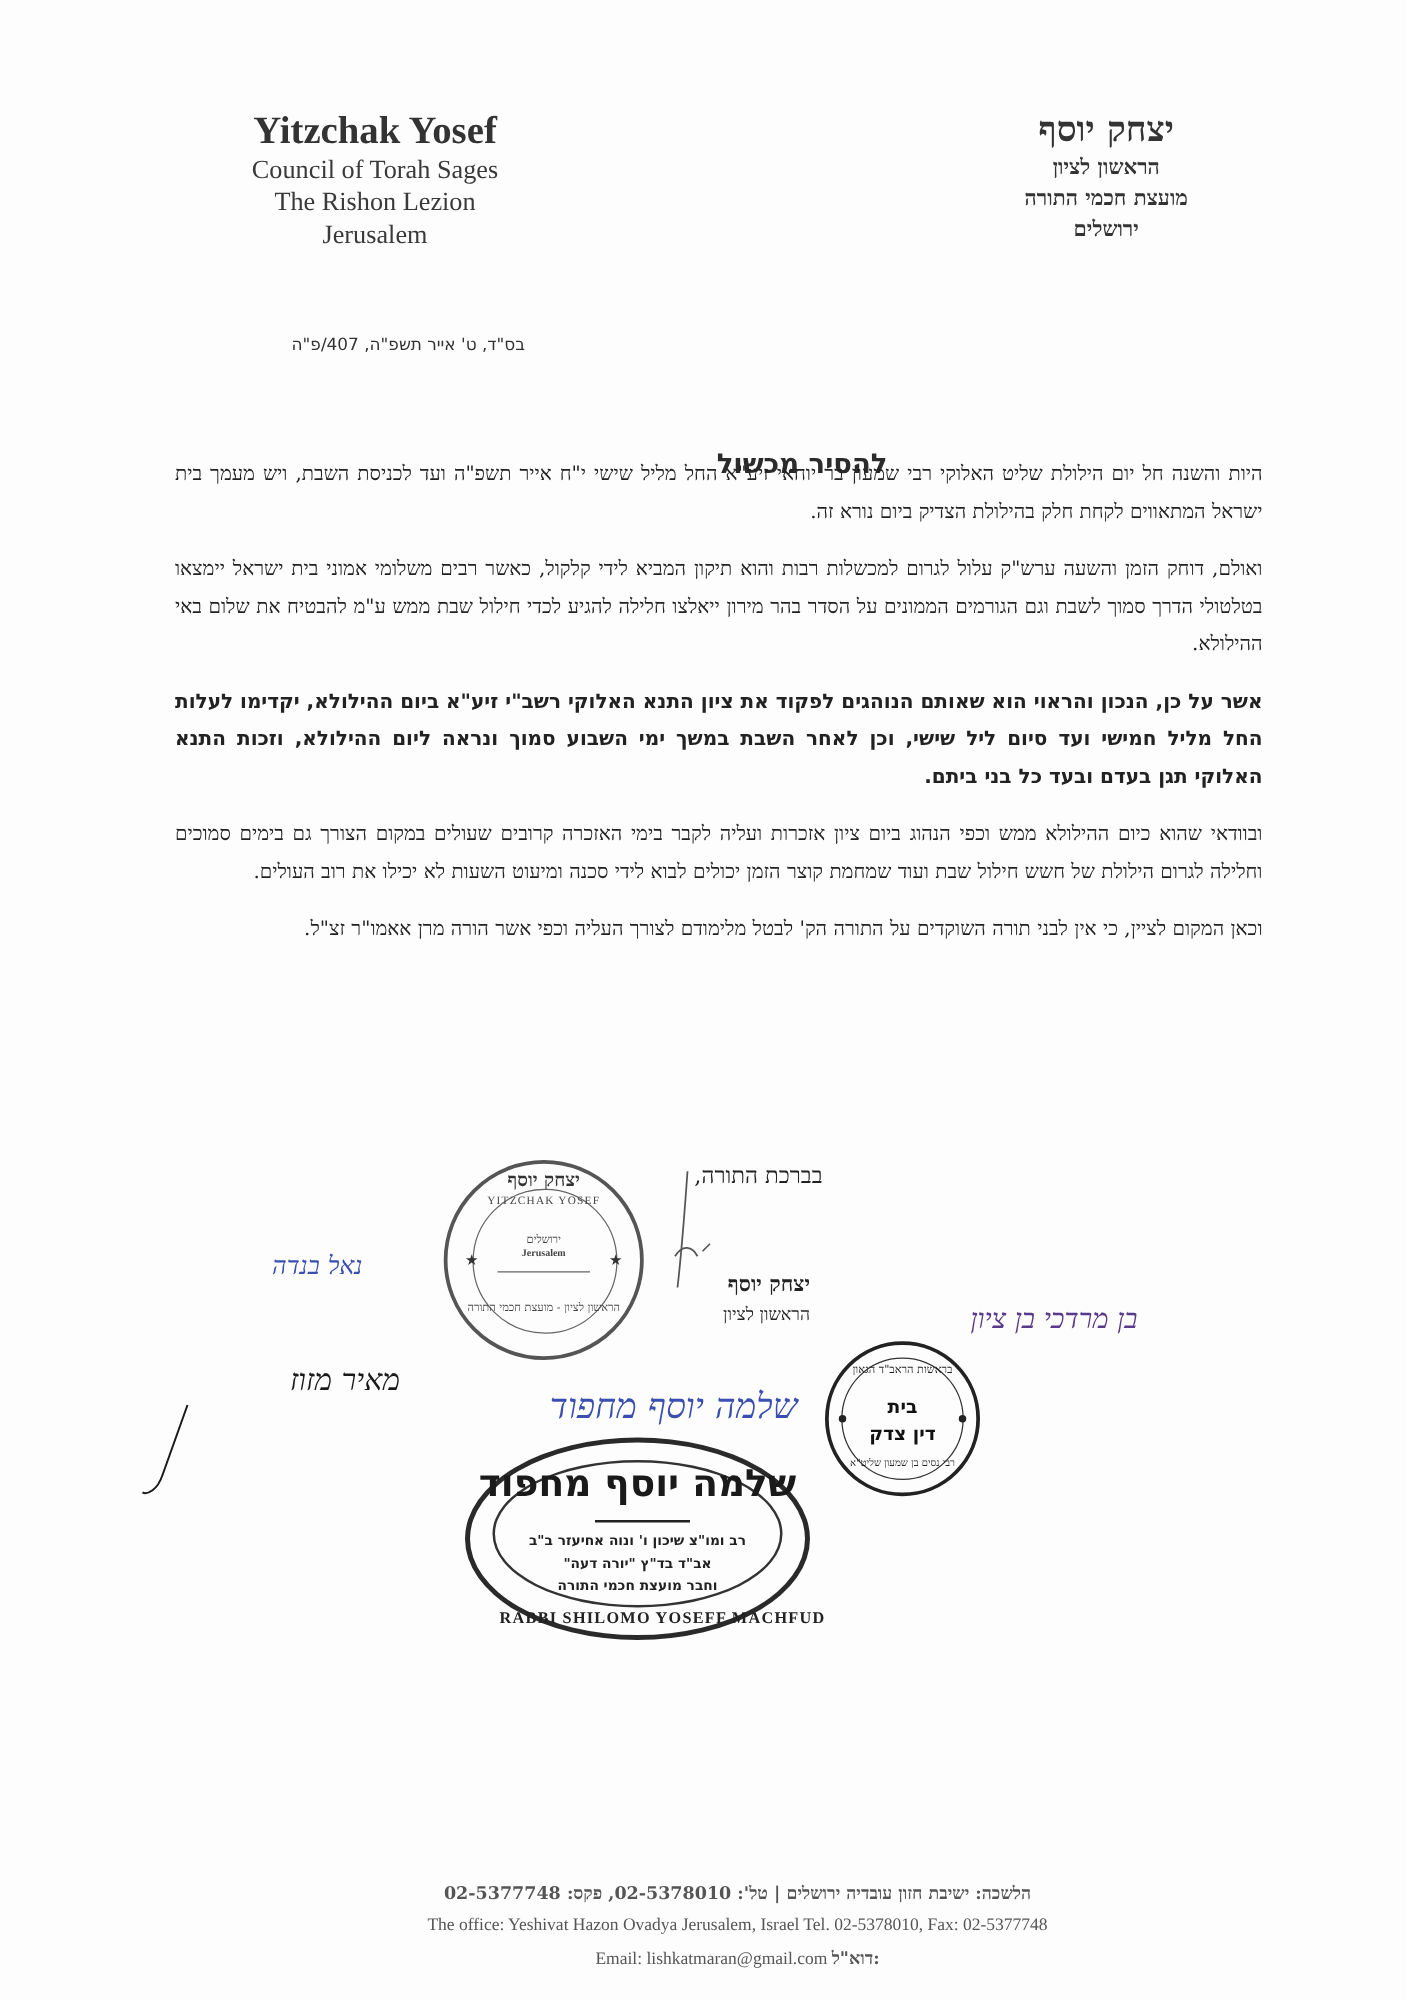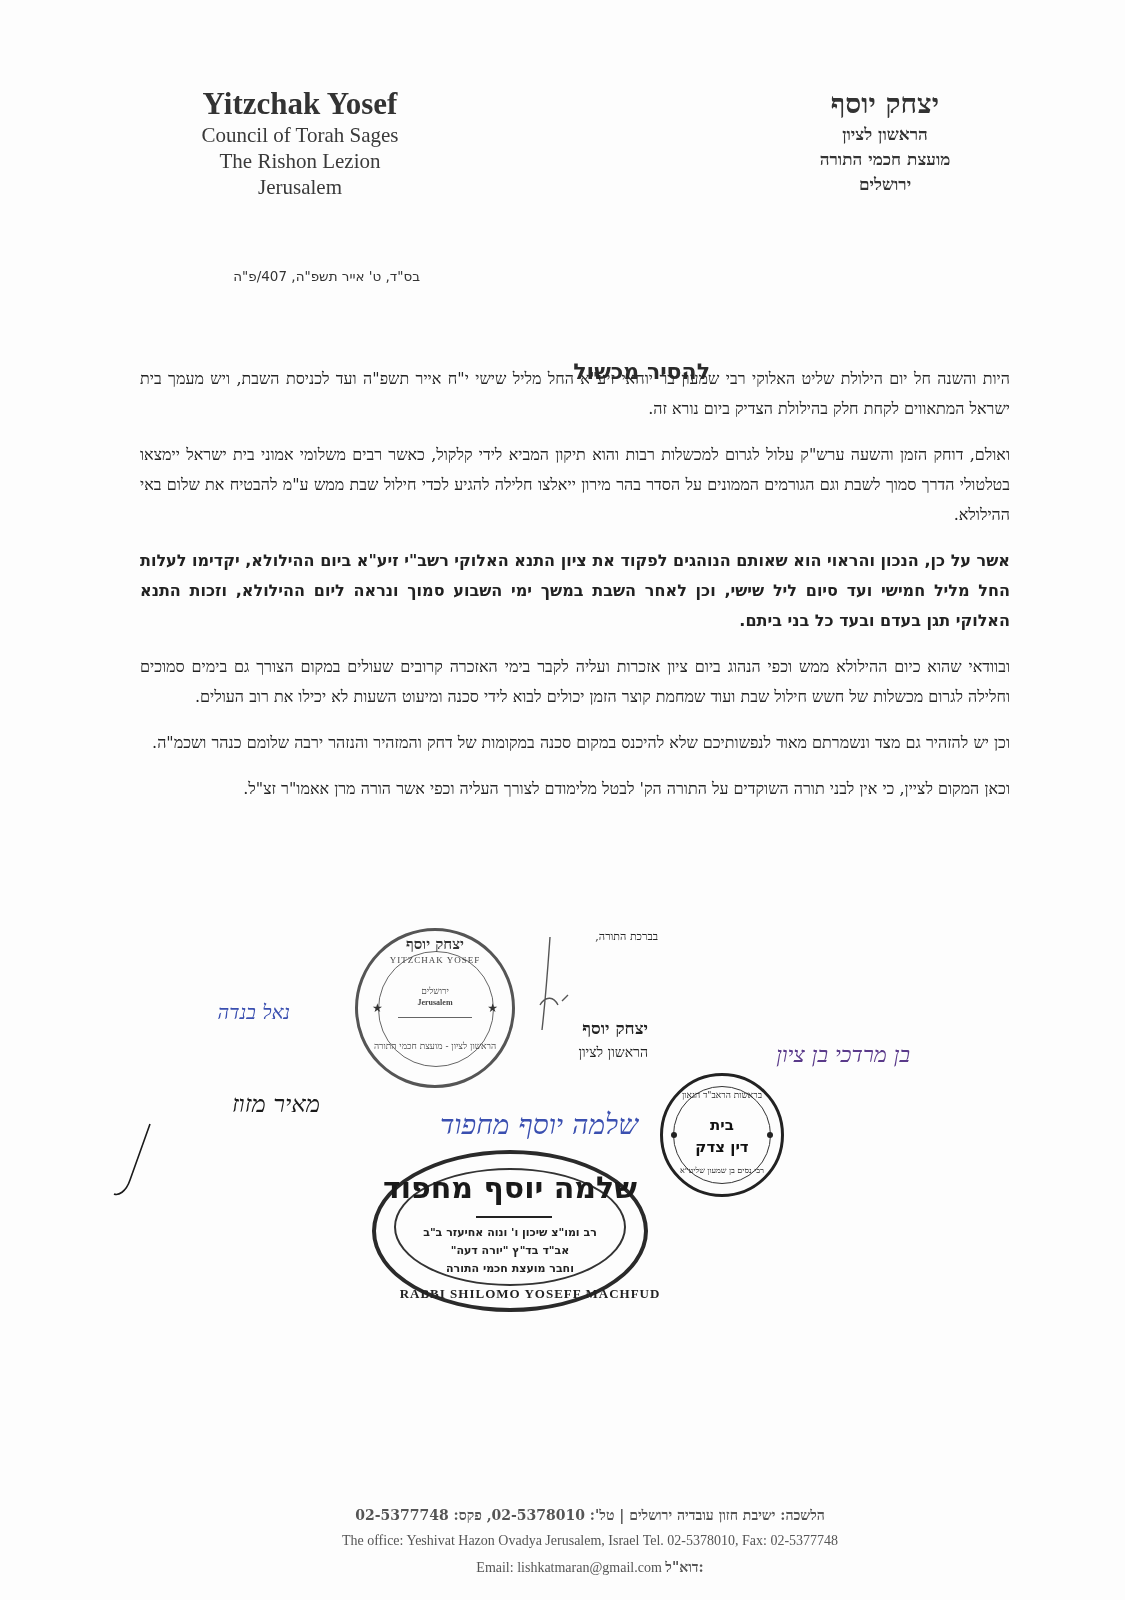--- a/index.html
+++ b/index.html
@@ -23,21 +23,21 @@
   .title { position: absolute; left: 430px; top: 320px; width: 280px; text-align: right; direction: rtl;
            font-family: "DejaVu Sans", "Liberation Sans", sans-serif; font-size: 22px; font-weight: bold; color: #2b2b2b; margin-top: 39px; }
 
   .body { position: absolute; left: 140px; top: 364px; width: 870px; direction: rtl; text-align: justify;
           font-family: "DejaVu Serif", "Liberation Serif", serif; font-size: 16px; line-height: 30px; color: #222; }
   .body p { margin: 0 0 16px 0; text-align-last: right; }
   .body p.bold { font-family: "DejaVu Sans", "Liberation Sans", sans-serif; font-weight: bold; font-size: 16px; }
 
   
   .blessing { position: absolute; left: 538px; top: 930px; width: 120px; direction: rtl; text-align: right;
-              font-family: "DejaVu Serif", serif; font-size: 11px; color: #222; }
+              font-family: "DejaVu Serif", serif; font-size: 18px; color: #222; }
   .signer { position: absolute; left: 520px; top: 1015px; width: 128px; direction: rtl; text-align: right;
             font-family: "DejaVu Serif", serif; color: #222; }
   .signer .nm { font-size: 17px; font-weight: bold; line-height: 26px; }
   .signer .tt { font-size: 14px; line-height: 22px; }
 
   .stamp-round { position: absolute; left: 355px; top: 928px; width: 160px; height: 160px; border-radius: 50%;
                  border: 3px solid #555; box-sizing: border-box; }
   .stamp-round .inner { position: absolute; left: 20px; top: 20px; width: 114px; height: 114px; border-radius: 50%;
                         border: 1.5px solid #666; }
   .stamp-round .top-he { position: absolute; left: 0; top: 4px; width: 100%; text-align: center; direction: rtl;
@@ -107,22 +107,21 @@
   </div>
 
   <div class="ref">בס"ד, ט' אייר תשפ"ה, 407/פ"ה</div>
 
   <div class="title">להסיר מכשול</div>
 
   <div class="body">
     <p>היות והשנה חל יום הילולת שליט האלוקי רבי שמעון בר יוחאי זיע"א החל מליל שישי י"ח אייר תשפ"ה ועד לכניסת השבת, ויש מעמך בית ישראל המתאווים לקחת חלק בהילולת הצדיק ביום נורא זה.</p>
     <p>ואולם, דוחק הזמן והשעה ערש"ק עלול לגרום למכשלות רבות והוא תיקון המביא לידי קלקול, כאשר רבים משלומי אמוני בית ישראל יימצאו בטלטולי הדרך סמוך לשבת וגם הגורמים הממונים על הסדר בהר מירון ייאלצו חלילה להגיע לכדי חילול שבת ממש ע"מ להבטיח את שלום באי ההילולא.</p>
     <p class="bold">אשר על כן, הנכון והראוי הוא שאותם הנוהגים לפקוד את ציון התנא האלוקי רשב"י זיע"א ביום ההילולא, יקדימו לעלות החל מליל חמישי ועד סיום ליל שישי,  וכן לאחר השבת במשך ימי השבוע סמוך ונראה ליום ההילולא, וזכות התנא האלוקי תגן בעדם ובעד כל בני ביתם.</p>
-    <p>ובוודאי שהוא כיום ההילולא ממש וכפי הנהוג ביום ציון אזכרות ועליה לקבר בימי האזכרה קרובים שעולים במקום הצורך גם בימים סמוכים וחלילה לגרום מכשלות של חשש חילול שבת ועוד שמחמת קוצר הזמן יכולים לבוא לידי סכנה ומיעוט השעות לא יכילו את רוב העולים.</p>
-    <p>וכן יש להזהיר גם מצד ונשמרתם מאוד לנפשותיכם שלא להיכנס במקום סכנה במקומות של דחק והמזהיר והנזהר ירבה שלומם כנהר ושכמ"ה.</p>
+    <p>ובוודאי שהוא כיום ההילולא ממש וכפי הנהוג ביום ציון אזכרות ועליה לקבר בימי האזכרה קרובים שעולים במקום הצורך גם בימים סמוכים וחלילה לגרום הילולת של חשש חילול שבת ועוד שמחמת קוצר הזמן יכולים לבוא לידי סכנה ומיעוט השעות לא יכילו את רוב העולים.</p>
     <p>וכאן המקום לציין, כי אין לבני תורה השוקדים על התורה הק' לבטל מלימודם לצורך העליה וכפי אשר הורה מרן אאמו"ר זצ"ל.</p>
   </div>
 
   <div class="blessing">בברכת התורה,</div>
   <div class="signer">
     <div class="nm">יצחק יוסף</div>
     <div class="tt">הראשון לציון</div>
   </div>
   <svg style="position:absolute; left:520px; top:935px;" width="60" height="100">
     <path d="M30 2 C 28 30, 26 60, 22 95 M20 70 C 26 60, 34 62, 38 70 M42 66 l6 -6" stroke="#555" stroke-width="1.4" fill="none"></path>

